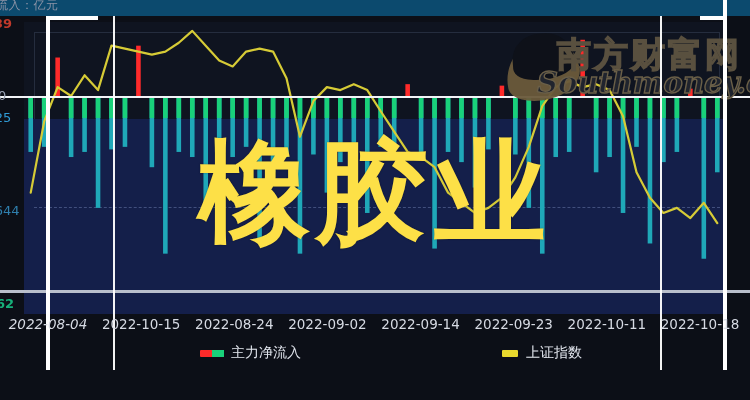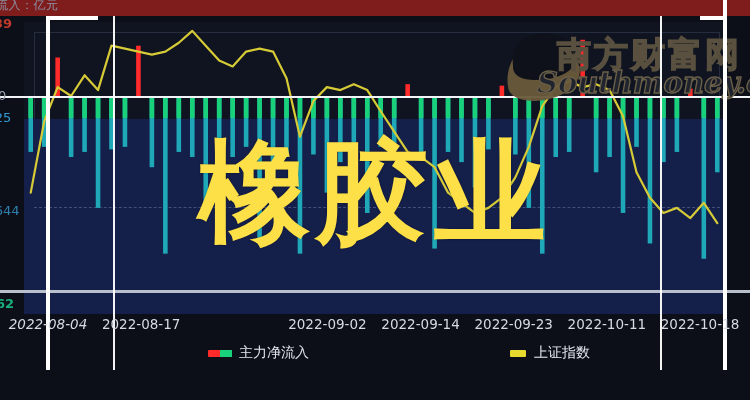--- a/index.html
+++ b/index.html
@@ -7,21 +7,21 @@
     width:750px;height:400px;overflow:hidden;
     background:#0c0f17;
     font-family:"Liberation Sans","DejaVu Sans",sans-serif;
     position:relative;
   }
   #stage{position:absolute;inset:0;width:750px;height:400px;overflow:hidden;background:#0c0f17;}
 
   
   .header-strip{
     position:absolute;left:0;top:0;width:750px;height:16px;
-    background:#7f1d1d;
+    background:#0c4a6e;
   }
   .header-label{
     position:absolute;left:-4px;top:-3px;
     font-size:12px;color:#8c93a6;white-space:nowrap;letter-spacing:.5px;
     font-family:"DejaVu Sans",sans-serif;
   }
 
   
   .frame{position:absolute;pointer-events:none;}
   .frame-v-left{left:46px;top:16px;width:4px;height:366px;background:#ffffff;}
@@ -127,21 +127,21 @@
     position:absolute;left:0;top:316px;width:750px;height:22px;
   }
   .xlab{
     position:absolute;top:0;font-size:13.5px;color:#d6dae3;
     font-family:"DejaVu Sans",sans-serif;white-space:nowrap;
     transform:translateX(-50%);
   }
 
   
   .legend{
-    position:absolute;left:12px;top:344px;width:630px;height:26px;
+    position:absolute;left:4px;top:344px;width:630px;height:26px;
   }
   .legend-item{
     position:absolute;top:0;display:flex;align-items:center;gap:7px;
   }
   .legend-item.l1{left:196px;}
   .legend-item.l2{left:498px;gap:8px;}
   .sw{display:inline-block;height:7px;border-radius:1px;}
   .sw-split{width:24px;position:relative;background:#ff2a2a;}
   .sw-split:after{content:"";position:absolute;right:0;top:0;width:12px;height:7px;background:#19d17a;}
   .sw-y{width:16px;background:#e8d92e;}
@@ -291,21 +291,22 @@
   <div class="ylab ylab-top">39</div>
   <div class="ylab ylab-zero">0</div>
   <div class="ylab ylab-neg1">-25</div>
   <div class="ylab ylab-neg2">-644</div>
   <div class="ylab ylab-bot">62</div>
 
   <div class="big-title">橡胶业</div>
 
   <div class="xaxis" id="xaxis">
       <div class="xlab" style="left: 48px; font-style: italic;">2022-08-04</div>
-      <div class="xlab" style="left: 141.143px;">2022-08-17</div>
+      <div class="xlab" style="left: 141.143px;">2022-10-15</div>
+      <div class="xlab" style="left: 234.286px;">2022-08-24</div>
       <div class="xlab" style="left: 327.429px;">2022-09-02</div>
       <div class="xlab" style="left: 420.571px;">2022-09-14</div>
       <div class="xlab" style="left: 513.714px;">2022-09-23</div>
       <div class="xlab" style="left: 606.857px;">2022-10-11</div>
       <div class="xlab" style="left: 700px;">2022-10-18</div>
     </div>
 
   <div class="legend">
     <div class="legend-item l1">
       <span class="sw sw-split"></span>

